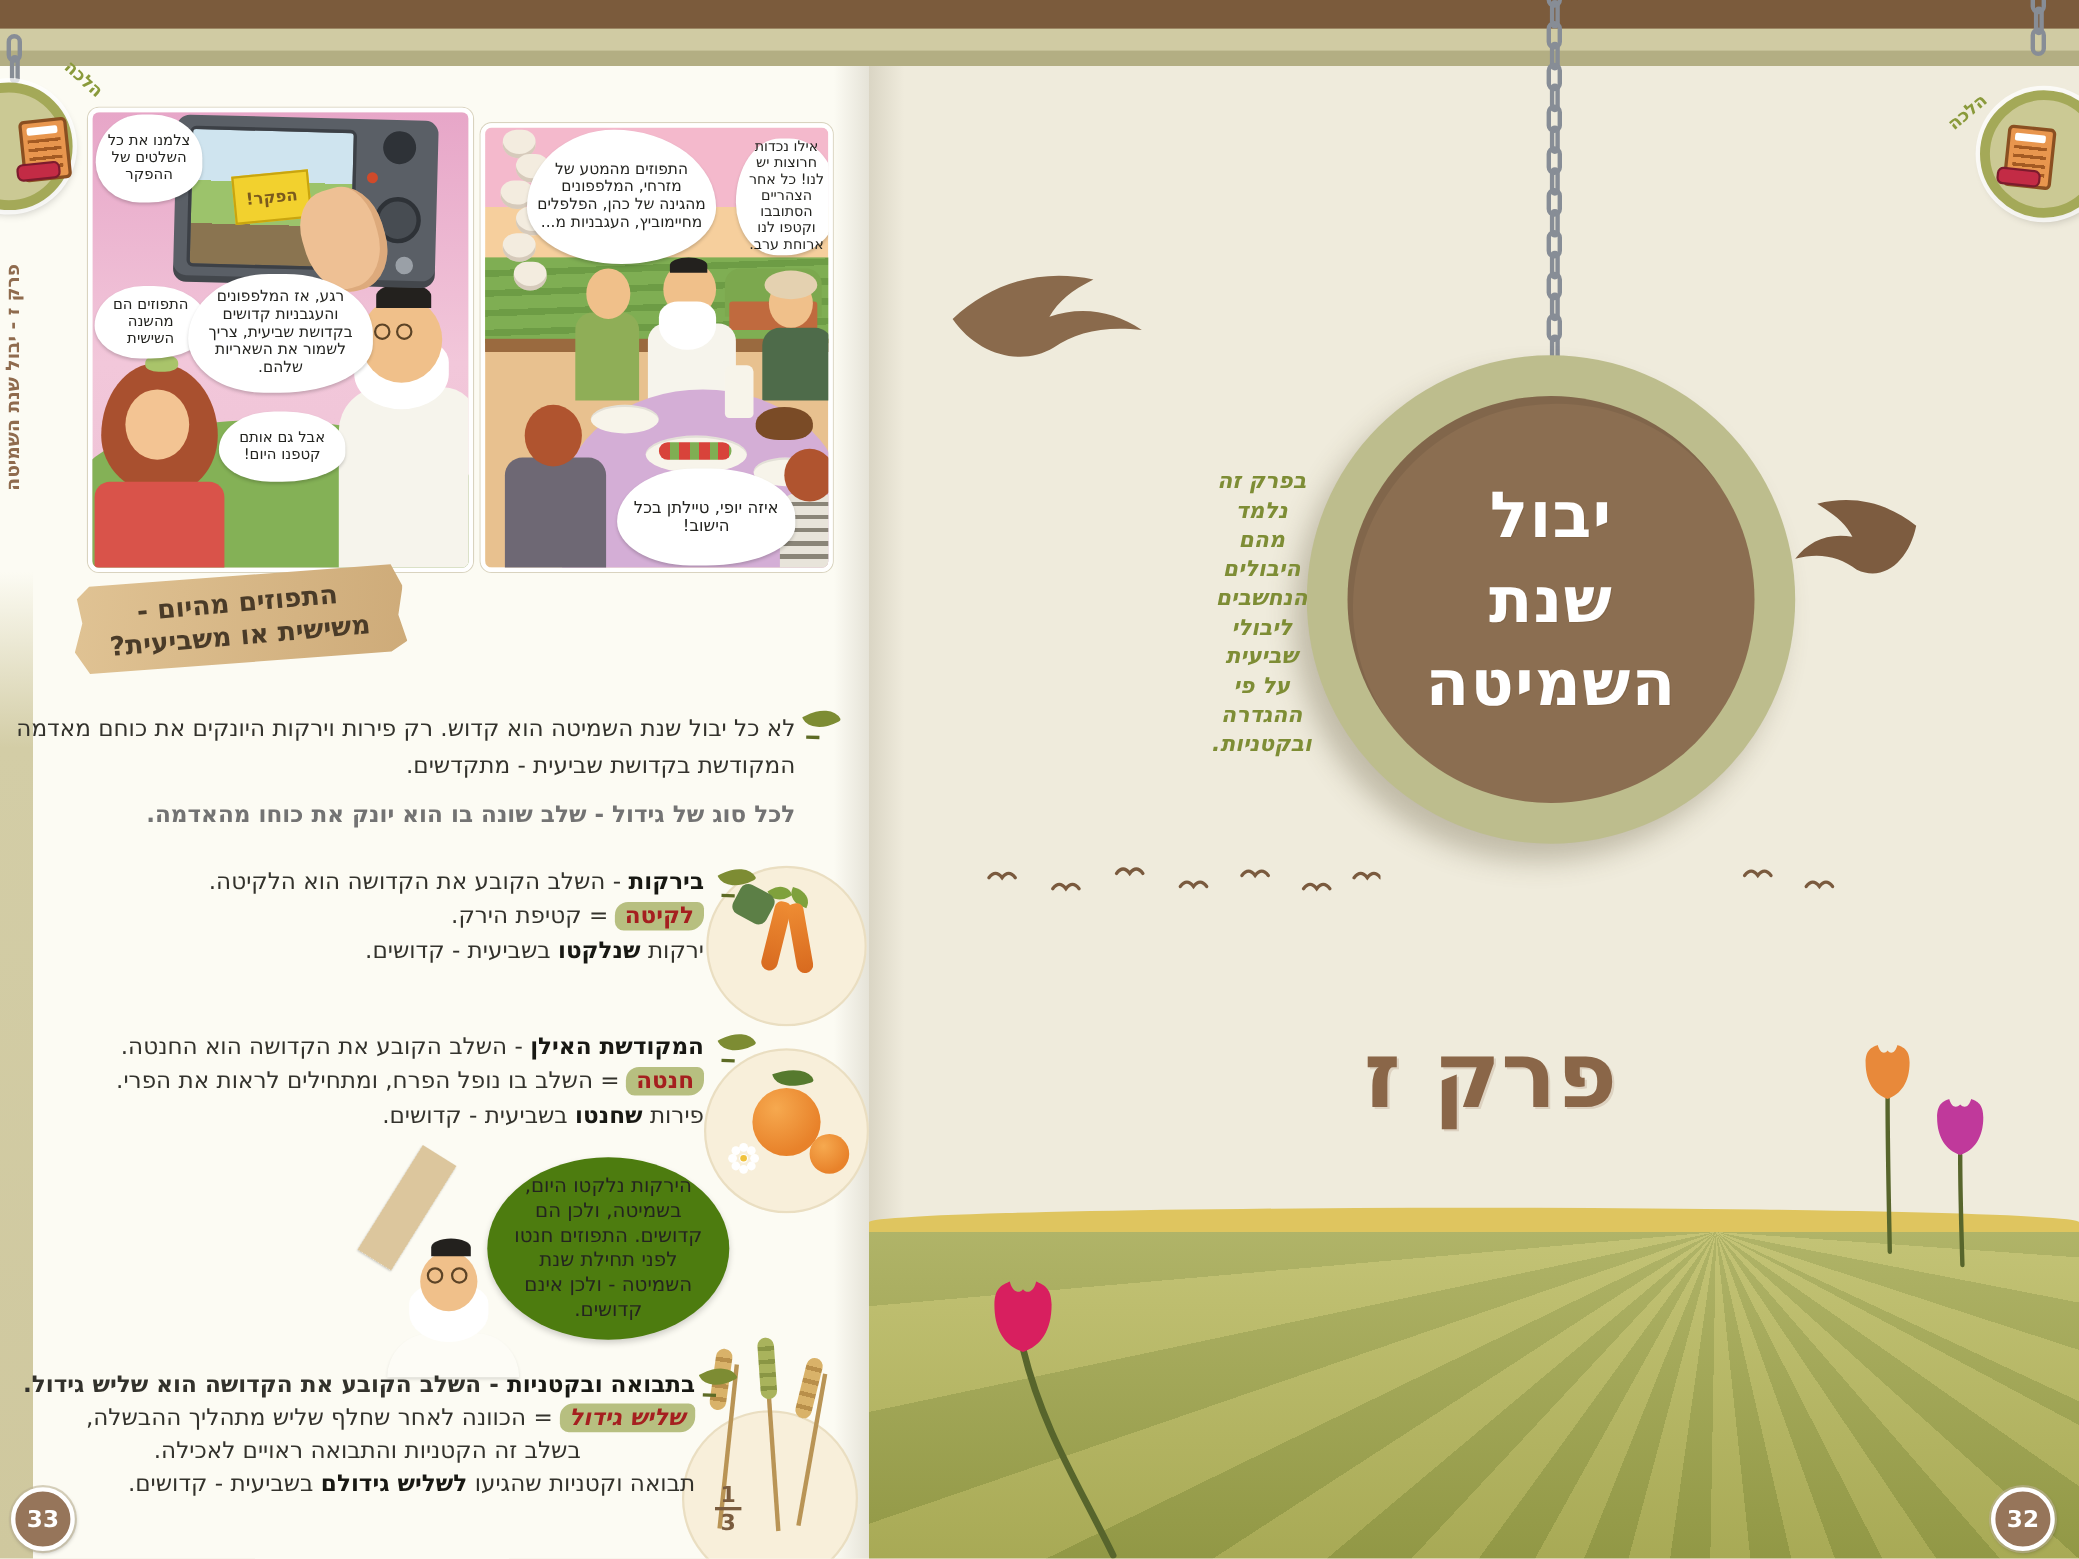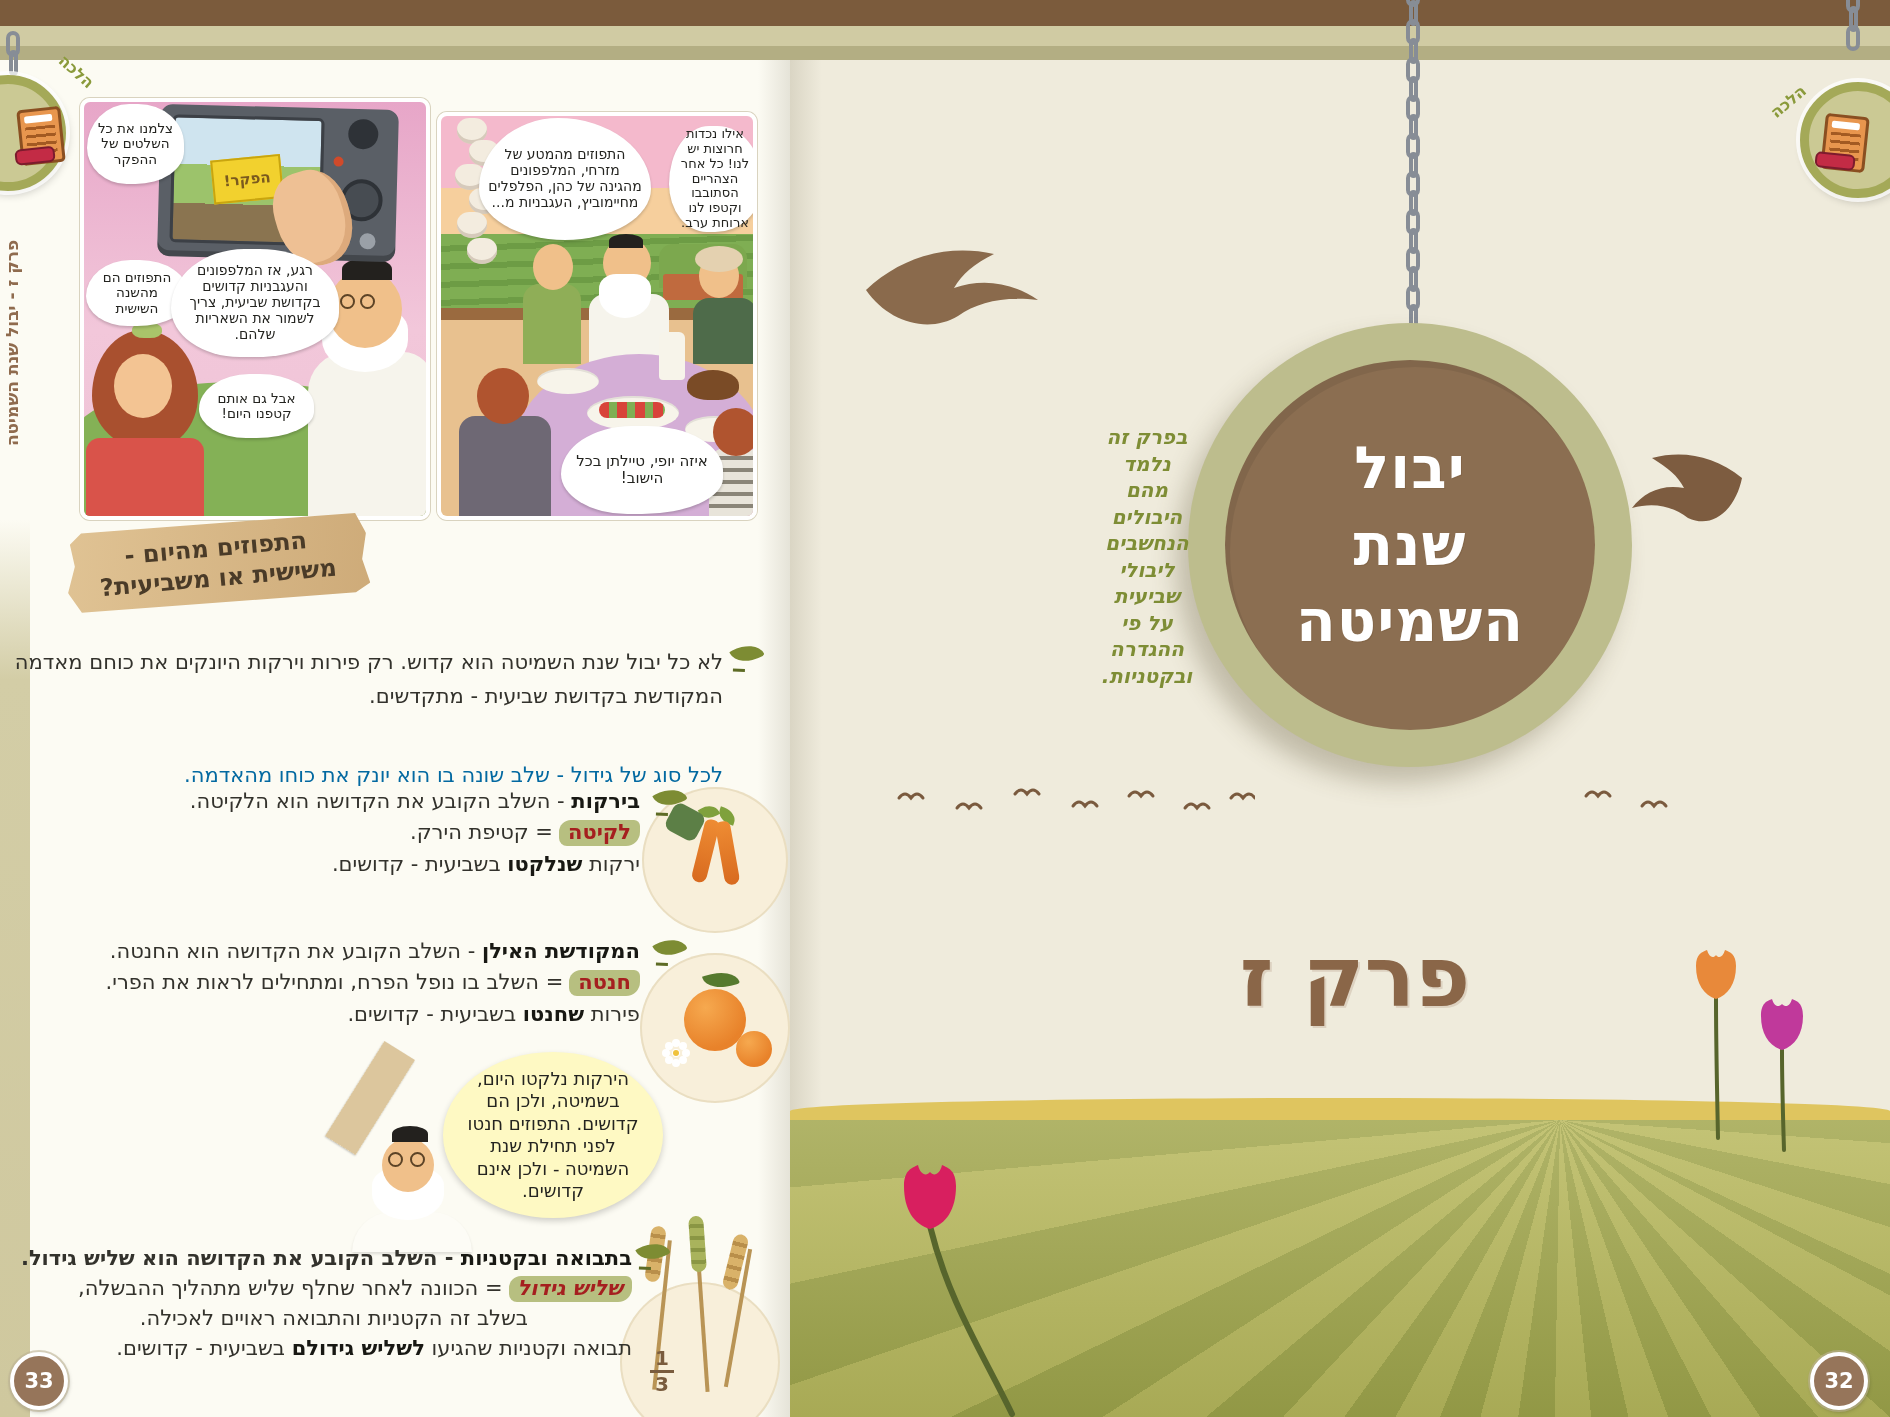--- a/index.html
+++ b/index.html
@@ -52,21 +52,21 @@
   .kw{display:inline-block;background:#b7bf80;border-radius:12px 6px 14px 8px;padding:0 9px 2px;
     color:#a51f1f;font-weight:bold;margin-left:6px;}
   .kw.it{font-style:italic;text-align:center;}
   .leaf{position:absolute;width:30px;height:19px;background:#7d8c33;border-radius:2% 95% 10% 95%;
     transform:rotate(-28deg);}
   .leaf:after{content:"";position:absolute;left:-6px;bottom:-3px;width:12px;height:3px;background:#5d6b25;
     transform:rotate(30deg);}
   .img-disc{position:absolute;border-radius:50%;background:#f8efda;box-shadow:inset 0 0 0 2px rgba(190,170,120,.25);}
   
   .tape{position:absolute;background:rgba(216,192,148,.9);box-shadow:0 1px 2px rgba(0,0,0,.2);}
-  .aside-bubble{position:absolute;background:#fef9c3;border-radius:50%;box-shadow:0 3px 6px rgba(0,0,0,.18);
+  .aside-bubble{position:absolute;background:#4d7c0f;border-radius:50%;box-shadow:0 3px 6px rgba(0,0,0,.18);
     display:flex;align-items:center;justify-content:center;text-align:center;direction:rtl;
     font-size:18px;line-height:1.25;color:#242420;padding:16px 22px;box-sizing:border-box;}
   
   .med-outer{position:absolute;left:1188px;top:323px;width:444px;height:444px;border-radius:50%;
     background:#bdbd8d;box-shadow:-12px 16px 24px rgba(90,80,50,.30);}
   .med-inner{position:absolute;left:37px;top:37px;width:370px;height:370px;border-radius:50%;background:#8b6e51;
     box-shadow:inset 5px 7px 0 rgba(0,0,0,.07);display:flex;flex-direction:column;align-items:center;justify-content:center;}
   .med-inner div{color:#fff;font-weight:bold;font-size:58px;line-height:1.32;letter-spacing:1px;
     text-shadow:1px 1px 0 rgba(120,90,60,.4);}
   .side-note{position:absolute;left:1088px;top:424px;width:118px;text-align:center;direction:rtl;
@@ -254,21 +254,21 @@
     </div>
 
     <div class="caption-paper">
       <div>התפוזים מהיום -</div>
       <div>משישית או משביעית?</div>
     </div>
 
     <div class="leaf" style="right:28px;top:644px;"></div>
     <div class="bodyline" style="right:67px;top:650px;">לא כל יבול שנת השמיטה הוא קדוש. רק פירות וירקות היונקים את כוחם מאדמה</div>
     <div class="bodyline" style="right:67px;top:684px;">המקודשת בקדושת שביעית - מתקדשים.</div>
-    <div class="bodyline" style="right:67px;top:763px;font-weight:normal;color:#0369a1;">לכל סוג של גידול - שלב שונה בו הוא יונק את כוחו מהאדמה.</div>
+    <div class="bodyline" style="right:67px;top:728px;font-weight:bold;color:#737373;">לכל סוג של גידול - שלב שונה בו הוא יונק את כוחו מהאדמה.</div>
 
     <div class="img-disc" style="left:642px;top:787px;width:146px;height:146px;">
       <div class="carrot-top" style="left:58px;top:18px;transform:rotate(-30deg);"></div>
       <div class="carrot-top" style="left:76px;top:22px;transform:rotate(20deg);"></div>
       <div class="carrot" style="left:56px;top:32px;transform:rotate(14deg);"></div>
       <div class="carrot" style="left:78px;top:34px;transform:rotate(-10deg);"></div>
       <div class="abs" style="left:26px;top:20px;width:34px;height:30px;background:#5c7f46;border-radius:8px;transform:rotate(28deg);"></div>
     </div>
     <div class="leaf" style="right:105px;top:788px;"></div>
     <div class="bodyline" style="right:150px;top:789px;">

